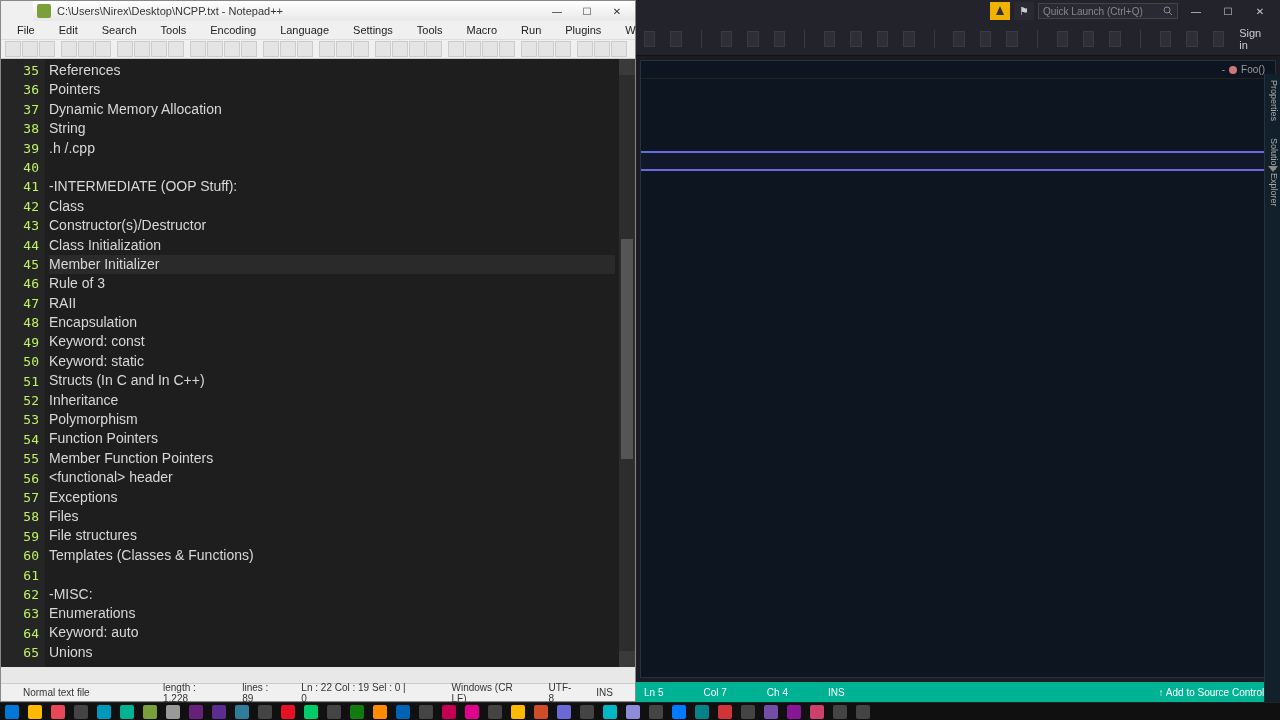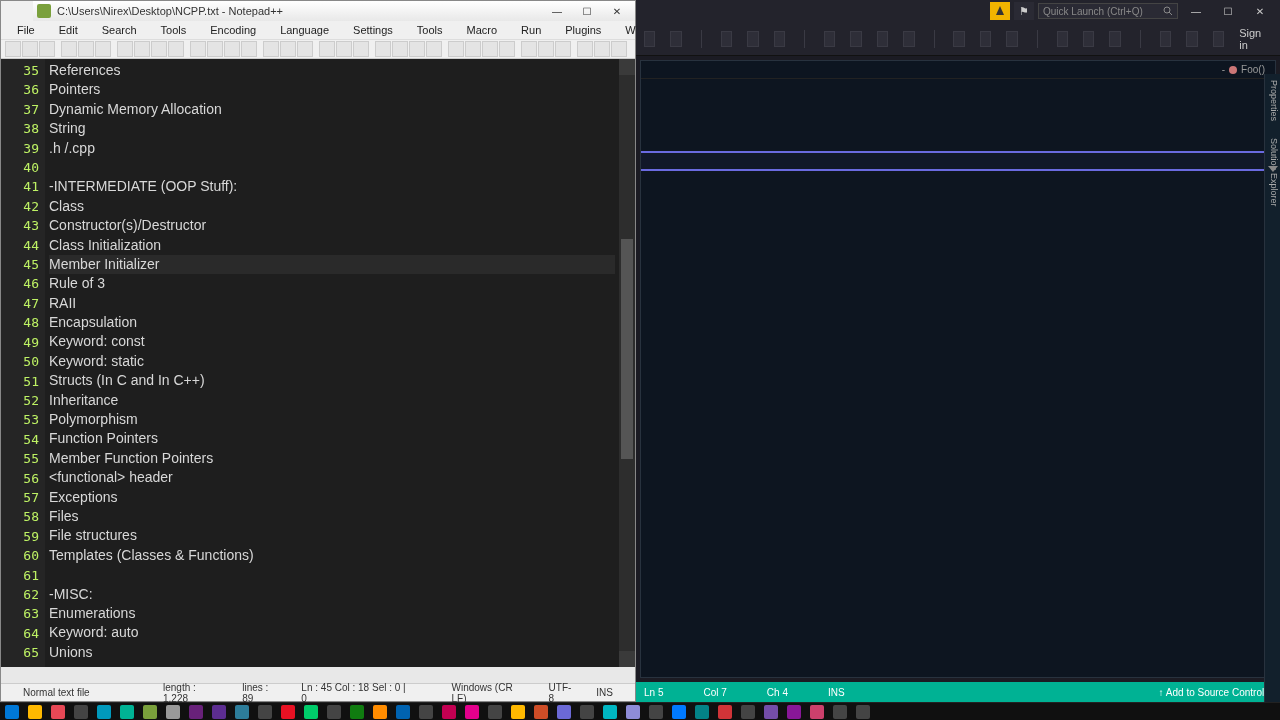--- a/index.html
+++ b/index.html
@@ -179,21 +179,21 @@
     <div class="npp-text" id="text"><div class="npp-line">References</div><div class="npp-line">Pointers</div><div class="npp-line">Dynamic Memory Allocation</div><div class="npp-line">String</div><div class="npp-line">.h /.cpp</div><div class="npp-line"></div><div class="npp-line">-INTERMEDIATE (OOP Stuff):</div><div class="npp-line">Class</div><div class="npp-line">Constructor(s)/Destructor</div><div class="npp-line">Class Initialization</div><div class="npp-line cur">Member Initializer</div><div class="npp-line">Rule of 3</div><div class="npp-line">RAII</div><div class="npp-line">Encapsulation</div><div class="npp-line">Keyword: const</div><div class="npp-line">Keyword: static</div><div class="npp-line">Structs (In C and In C++)</div><div class="npp-line">Inheritance</div><div class="npp-line">Polymorphism</div><div class="npp-line">Function Pointers</div><div class="npp-line">Member Function Pointers</div><div class="npp-line">&lt;functional&gt; header</div><div class="npp-line">Exceptions</div><div class="npp-line">Files</div><div class="npp-line">File structures</div><div class="npp-line">Templates (Classes &amp; Functions)</div><div class="npp-line"></div><div class="npp-line">-MISC:</div><div class="npp-line">Enumerations</div><div class="npp-line">Keyword: auto</div><div class="npp-line">Unions</div></div>
     <div class="npp-vscroll">
         <div class="npp-thumb"></div>
       </div>
   </div>
   <div class="npp-hscroll"></div>
   <div class="npp-status">
     <span>Normal text file</span>
     <span>length : 1,228</span>
     <span>lines : 89</span>
-    <span>Ln : 45   Col : 18   Sel : 0 | 0</span>
+    <span>Ln : 22   Col : 19   Sel : 0 | 0</span>
     <span class="sp"></span>
     <span>Windows (CR LF)</span>
     <span>UTF-8</span>
     <span>INS</span>
   </div>
 </div>
 
 <div class="vs-window">
   <div class="vs-titlebar">
     <div class="vs-notif">

